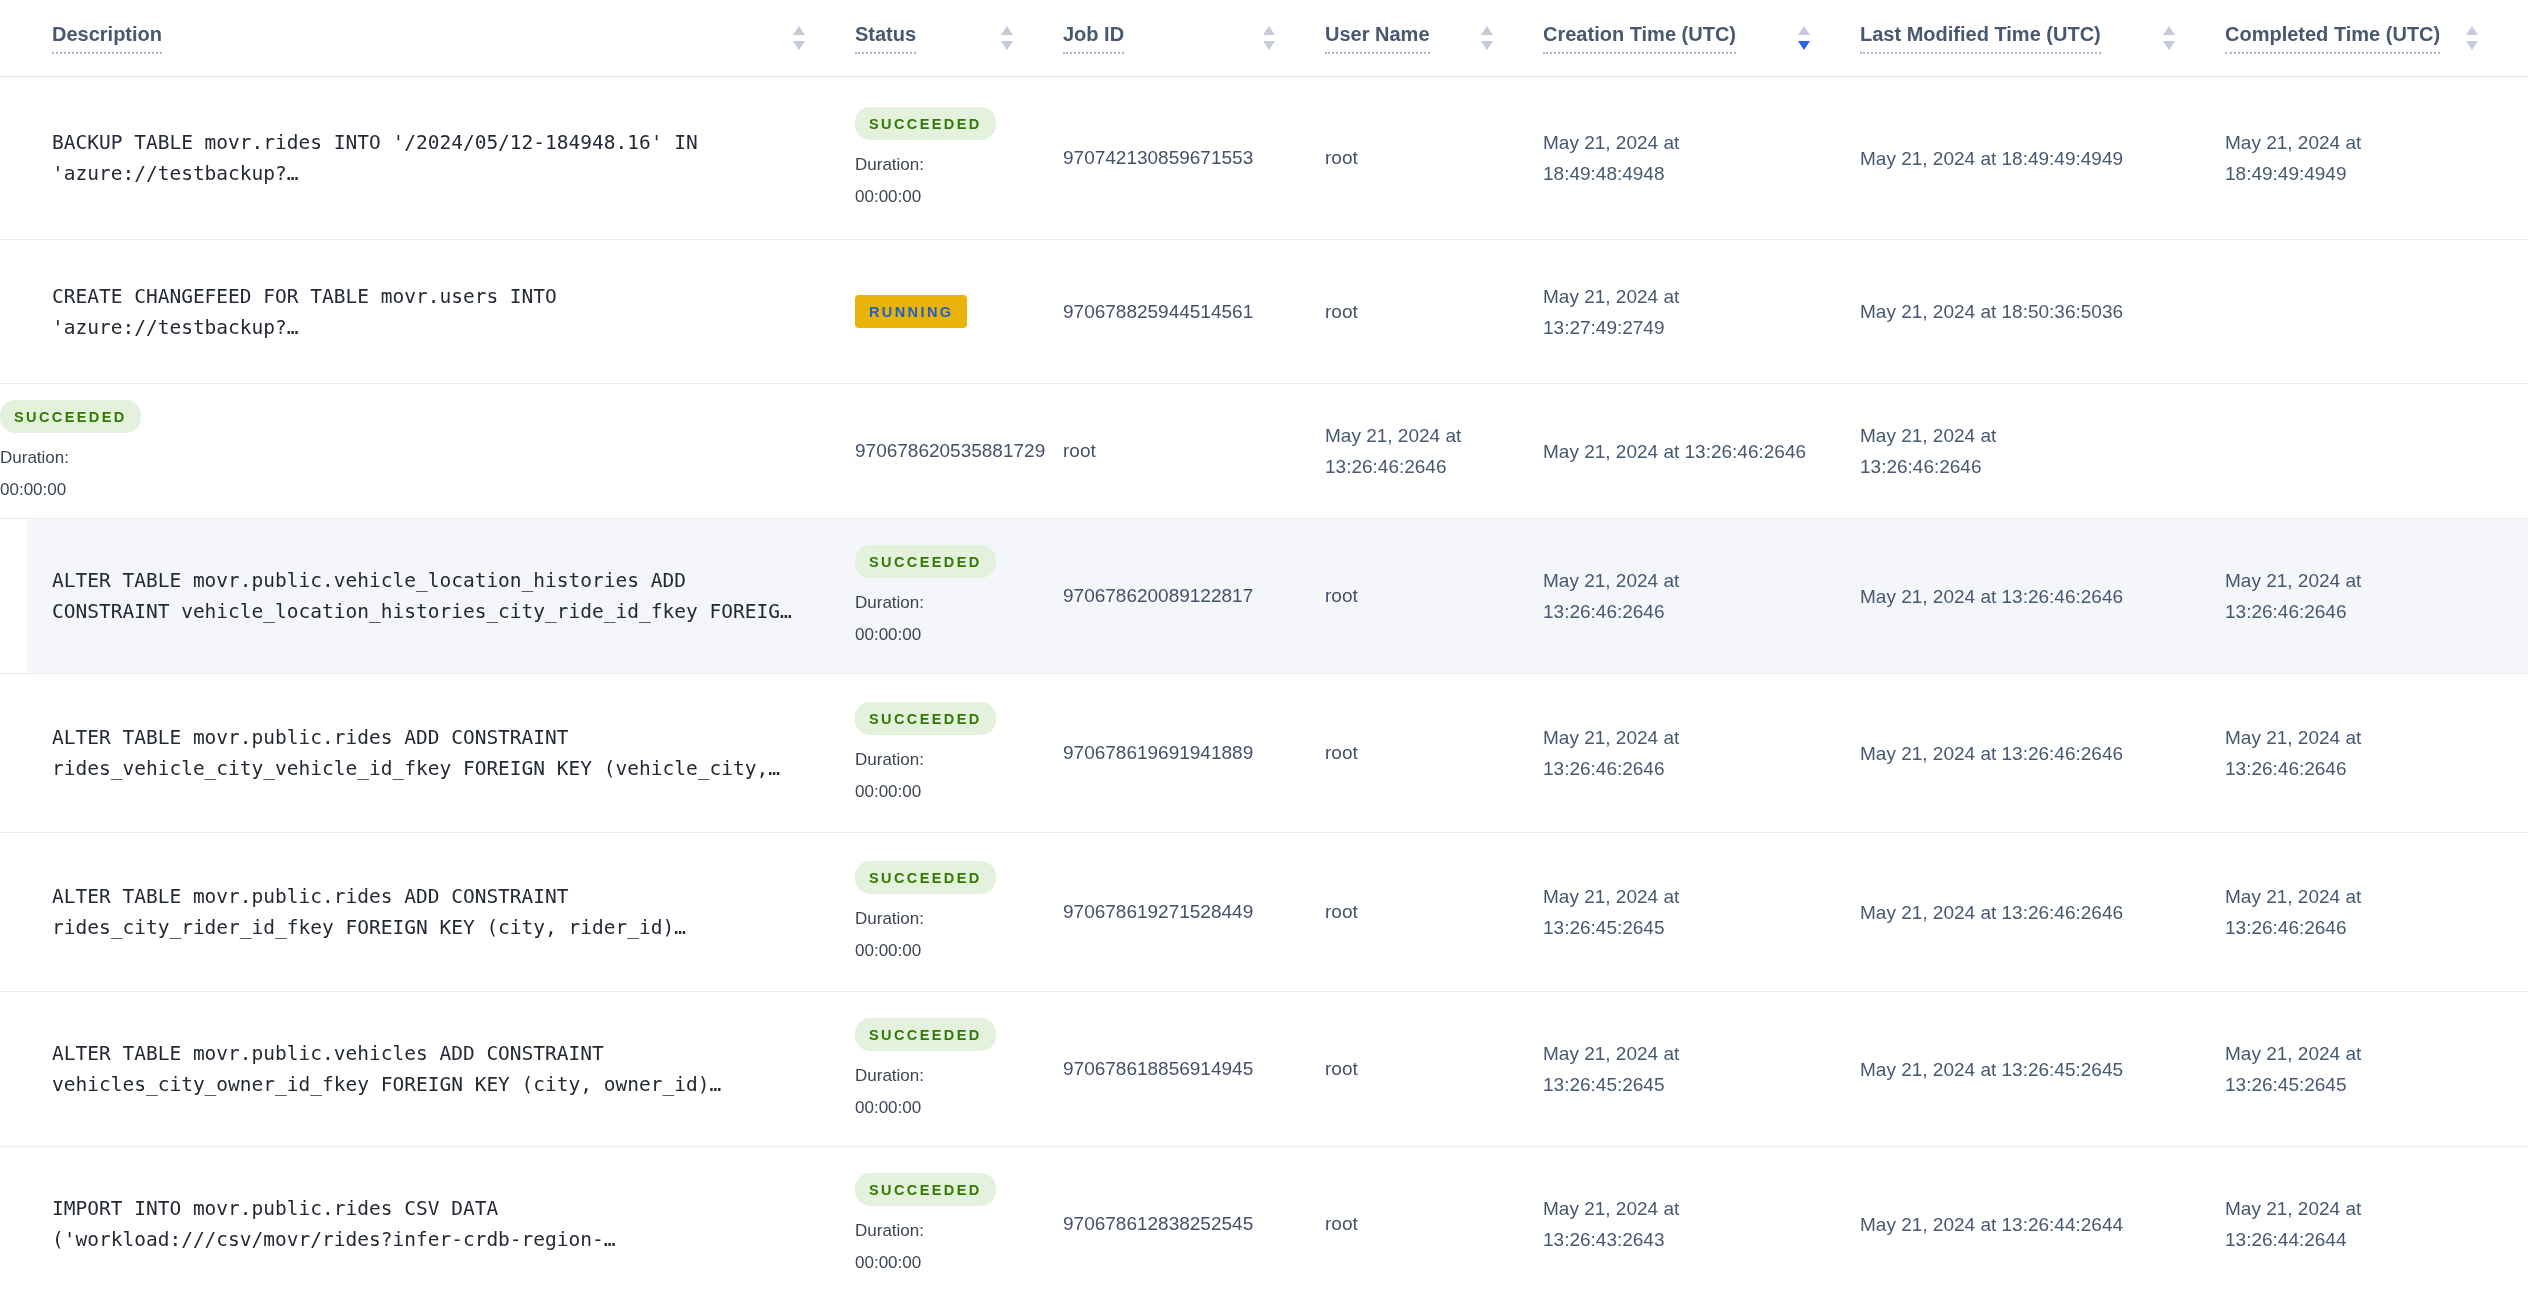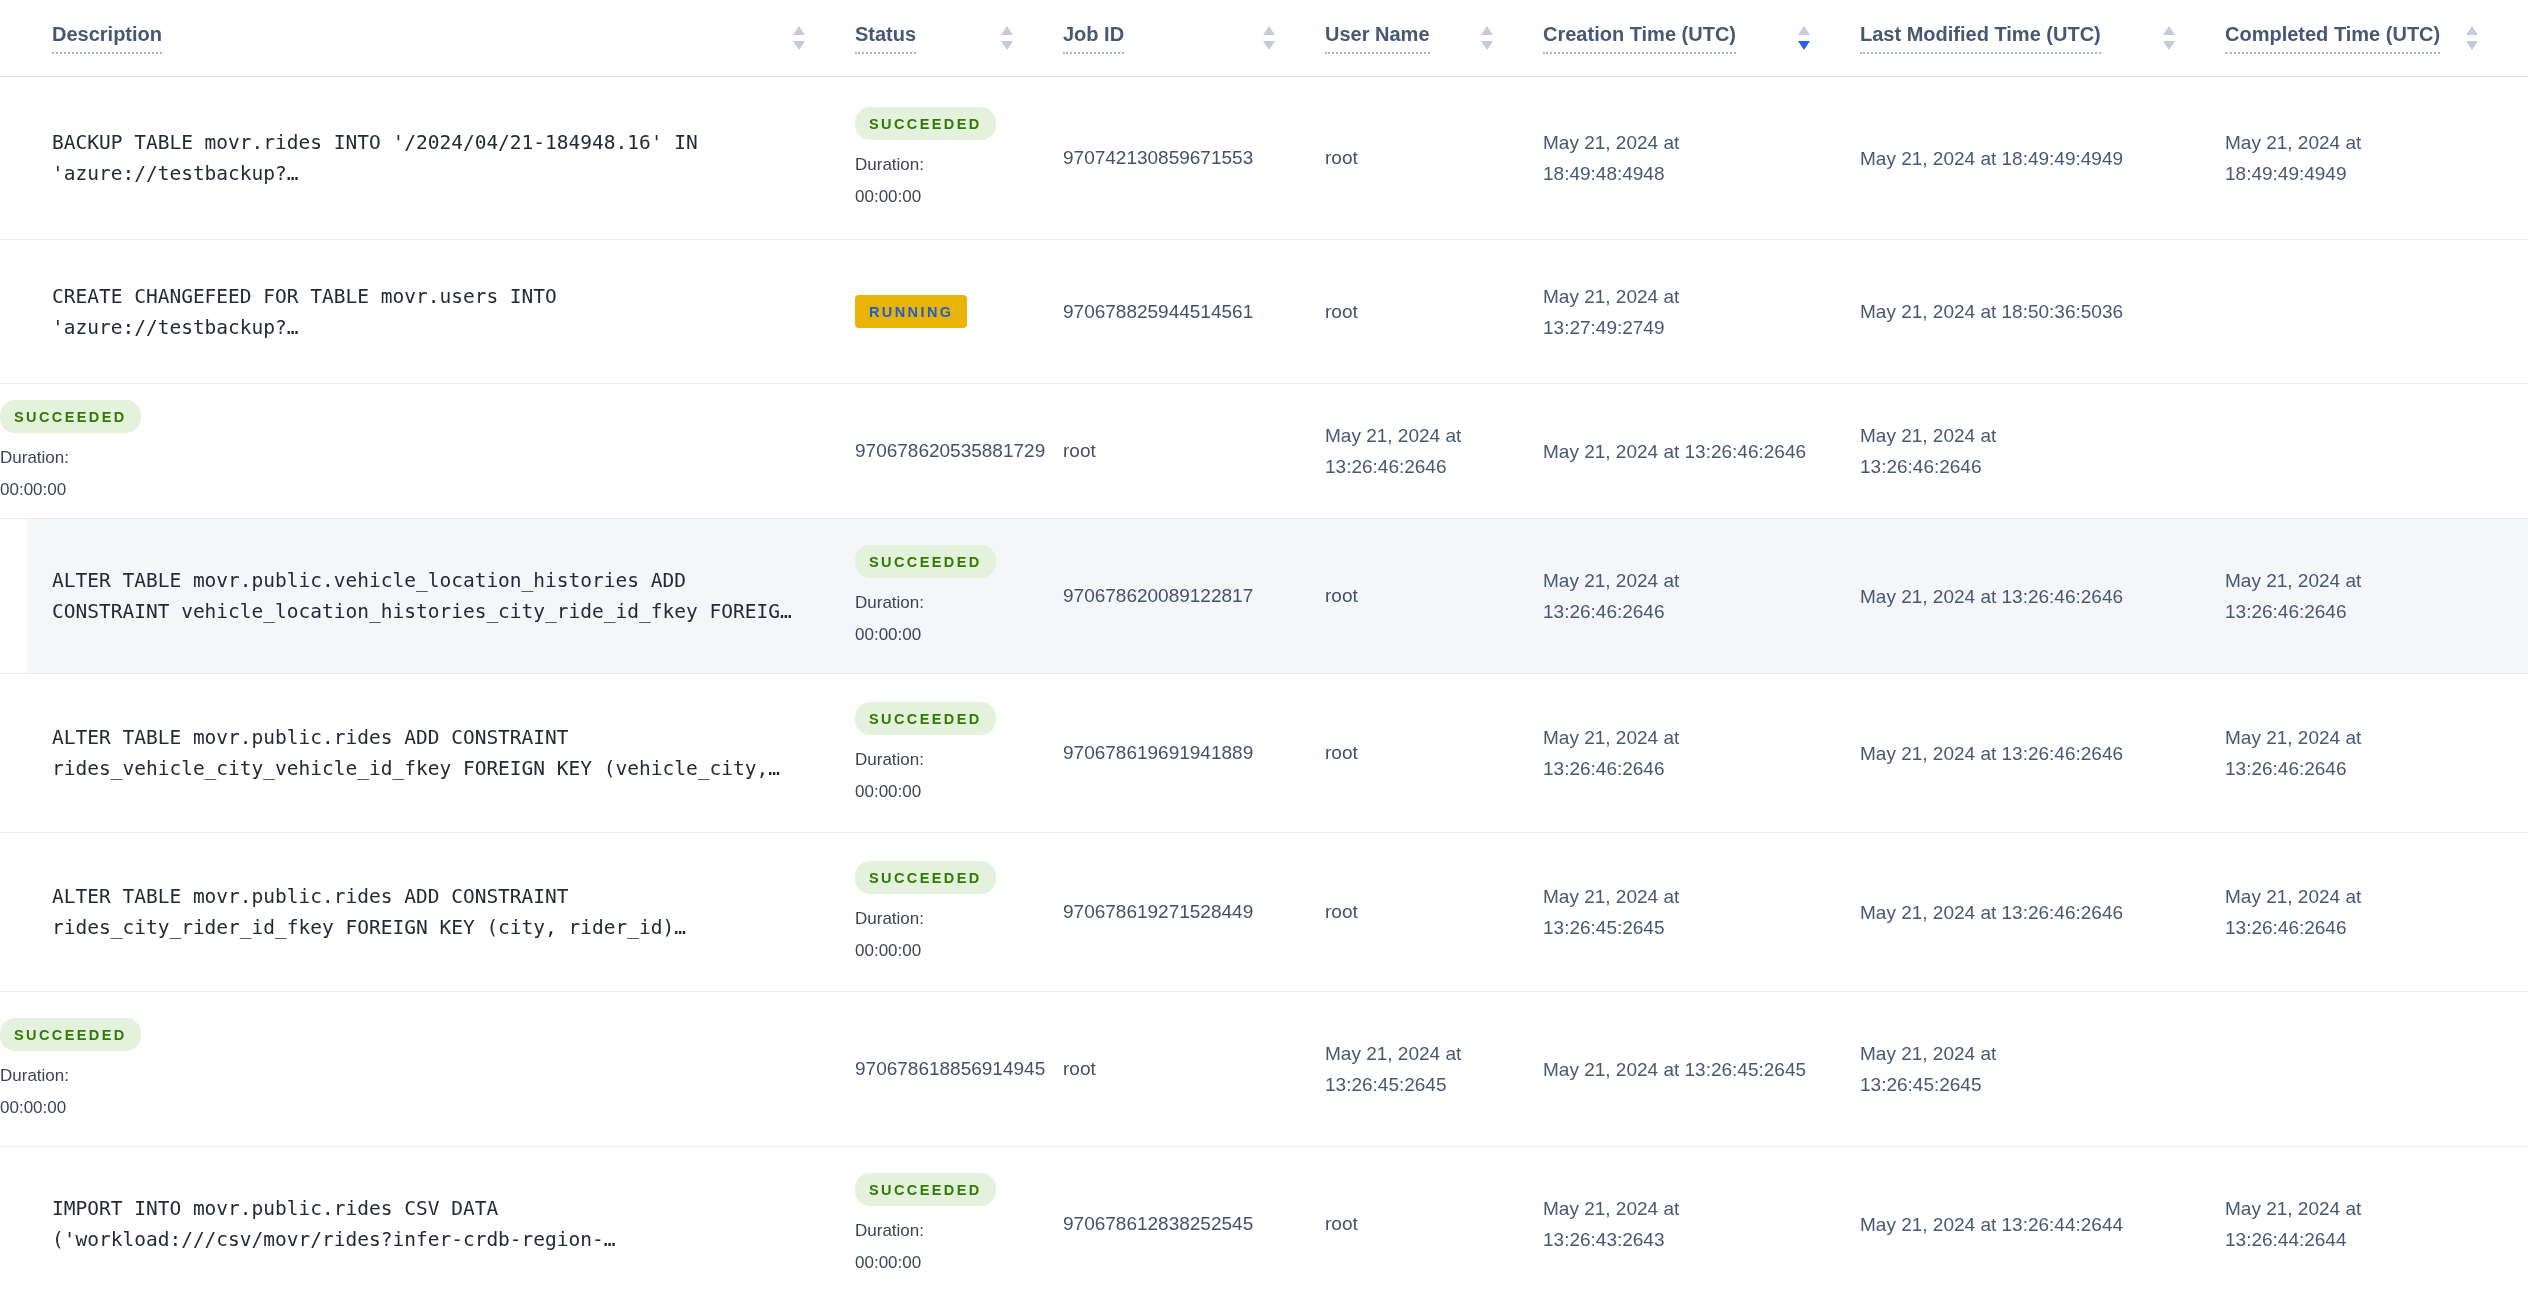--- a/index.html
+++ b/index.html
@@ -87,21 +87,21 @@
       <div class="hcell">
     <span class="hlabel">Completed Time (UTC)</span>
     <svg class="sorter" width="16" height="28" viewBox="0 0 16 28">
       <path class="tri up" d="M8 2 L14 11 H2 Z"></path>
       <path class="tri dn" d="M8 26 L14 17 H2 Z"></path>
     </svg>
   </div>
     </div>
 <div class="row">
     <div class="cell desc-cell">
-      <span class="desc-text">BACKUP TABLE movr.rides INTO '/2024/04/21-184948.16' IN
+      <span class="desc-text">BACKUP TABLE movr.rides INTO '/2024/05/12-184948.16' IN
 'azure://testbackup?…</span>
     </div>
     <div class="cell status-cell">
       <span class="badge succeeded">SUCCEEDED</span>
       <div class="duration">
         <div class="dur-label">Duration:</div>
         <div class="dur-value">00:00:00</div>
       </div>
     </div>
     <div class="cell">
@@ -258,20 +258,24 @@
     </div>
     <div class="cell modified-cell">
       <span class="time">May 21, 2024 at 13:26:46:2646</span>
     </div>
     <div class="cell">
       <span class="time">May 21, 2024 at
 13:26:46:2646</span>
     </div>
   </div>
     <div class="row">
+    <div class="cell desc-cell">
+      <span class="desc-text">ALTER TABLE movr.public.vehicles ADD CONSTRAINT
+vehicles_city_owner_id_fkey FOREIGN KEY (city, owner_id)…</span>
+    </div>
     <div class="cell status-cell">
       <span class="badge succeeded">SUCCEEDED</span>
       <div class="duration">
         <div class="dur-label">Duration:</div>
         <div class="dur-value">00:00:00</div>
       </div>
     </div>
     <div class="cell">
       <span class="plain">970678618856914945</span>
     </div>

